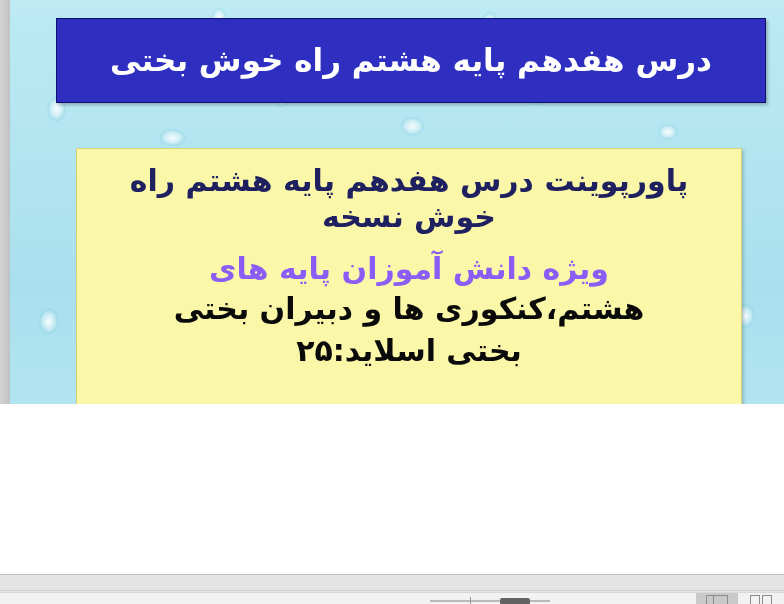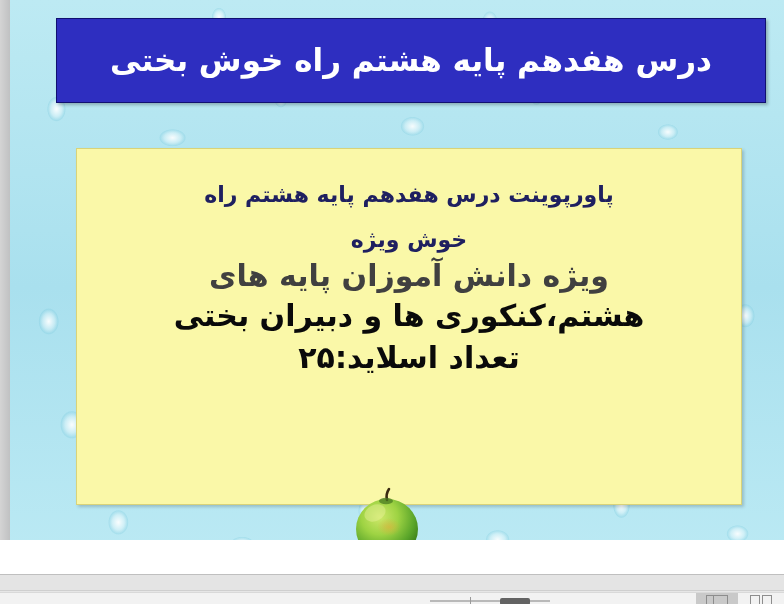--- a/index.html
+++ b/index.html
@@ -19,21 +19,21 @@
     height: 604px;
     background: #ffffff;
   }
 
   
   .slide-area {
     position: absolute;
     left: 0;
     top: 0;
     width: 784px;
-    height: 540px;
+    height: 404px;
     background: #c8c9ca;
     overflow: hidden;
   }
 
   .slide {
     position: absolute;
     left: 10px;
     top: 0px;
     width: 774px;
     height: 574px;
@@ -150,22 +150,22 @@
   }
 
   .body-line {
     width: 100%;
     text-align: center;
     font-weight: bold;
     line-height: 1.20;
     white-space: nowrap;
   }
 
-  .line-navy    { color: #1f2060; font-size: 22px; margin-top: 19px; }
-  .line-navy-2  { color: #404040; font-size: 30px; margin-top: 4px; }
+  .line-navy    { color: #1f2060; font-size: 30px; }
+  .line-navy-2  { color: #8b5cf6; font-size: 30px; margin-top: 16px; }
   .line-black   { color: #0a0a0a; font-size: 30px; margin-top: 4px; }
   .line-red     { color: #ee1111; font-size: 29px; margin-top: 8px; }
   .line-count   { color: #0a0a0a; font-size: 30px; margin-top: 6px; }
 
   
   .apple-wrap {
     position: absolute;
     left: 335px;
     top: 487px;
     width: 84px;
@@ -275,24 +275,24 @@
     <div class="slide">
 
       <div class="droplets"></div>
 
       <div class="title-box">
         <div class="title-text">درس هفدهم پایه هشتم راه خوش بختی</div>
       </div>
 
       <div class="body-box">
         <div class="body-line line-navy">پاورپوینت درس هفدهم پایه هشتم راه</div>
-        <div class="body-line line-navy">خوش ویژه</div>
+        <div class="body-line line-navy">خوش نسخه</div>
         <div class="body-line line-navy-2">ویژه  دانش آموزان پایه های</div>
         <div class="body-line line-black">هشتم،کنکوری ها و دبیران بختی</div>
-        <div class="body-line line-count">تعداد اسلاید:۲۵</div>
+        <div class="body-line line-count">بختی اسلاید:۲۵</div>
       </div>
 
       <div class="apple-wrap">
         <svg width="84" height="80" viewBox="0 0 84 80" xmlns="http://www.w3.org/2000/svg">
           <defs>
             <radialGradient id="appleBody" cx="38%" cy="30%" r="78%">
               <stop offset="0%" stop-color="#cfe86a"></stop>
               <stop offset="38%" stop-color="#9ed343"></stop>
               <stop offset="72%" stop-color="#5aa52a"></stop>
               <stop offset="100%" stop-color="#2f6e14"></stop>

